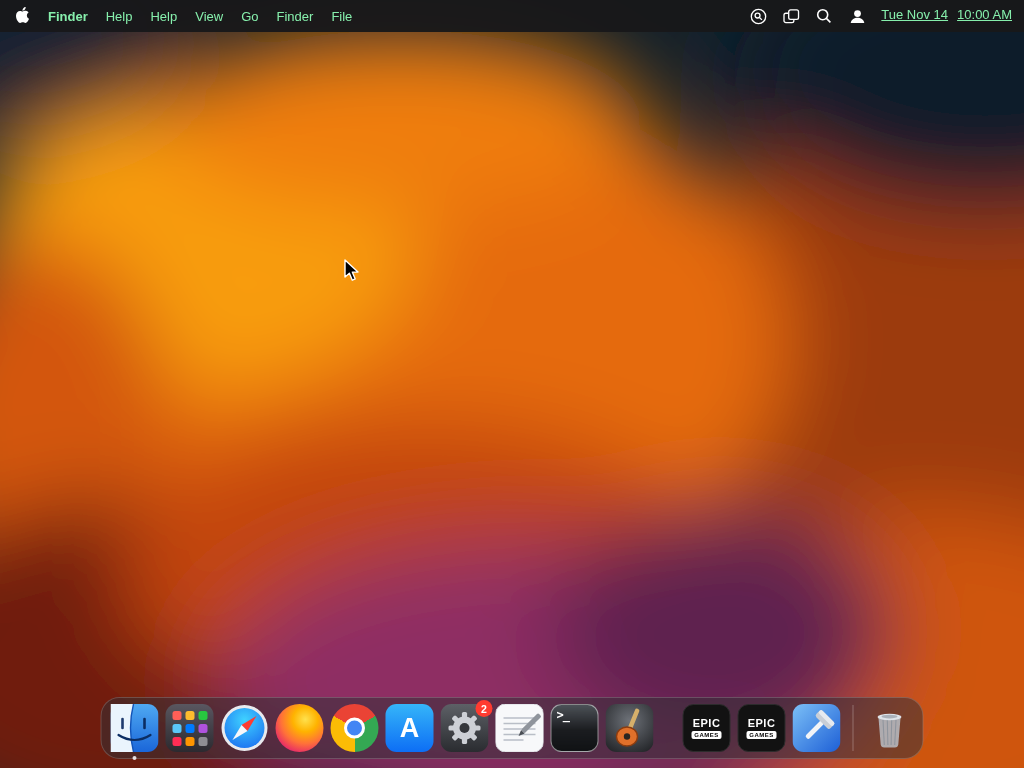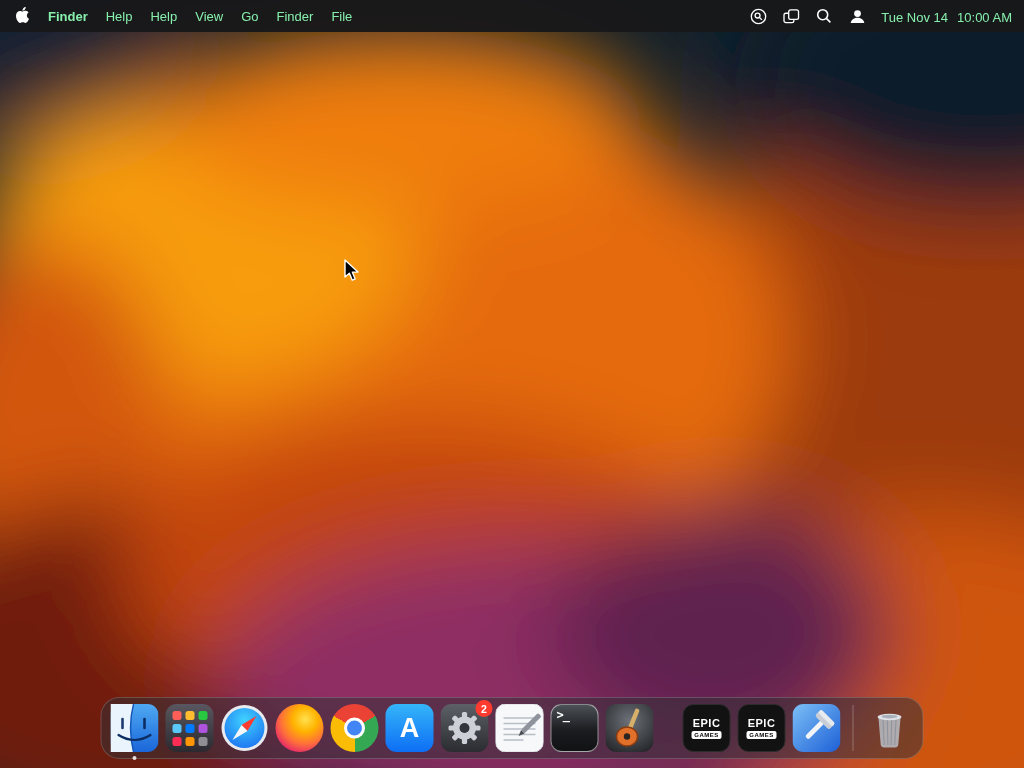--- a/index.html
+++ b/index.html
@@ -13,21 +13,21 @@
 
   
   .menubar { position:absolute; top:0; left:0; right:0; height:32px;
              background:rgba(24,24,26,0.96); color:#86efac; font-size:13px;
              display:flex; align-items:center; justify-content:space-between;
              padding:0 12px; z-index:30; }
   .mb-left { display:flex; align-items:center; }
   .mitem { padding:0 9px; height:24px; display:flex; align-items:center; border-radius:4px; cursor:default; }
   .mitem.apple { padding:0 10px 0 4px; }
   .appname { font-weight:bold; }
-  .mb-right { display:flex; align-items:flex-end; gap:15px; }
+  .mb-right { display:flex; align-items:flex-start; gap:15px;text-decoration:underline; }
   .status-icon { width:18px; height:18px; display:flex; align-items:center; justify-content:center; }
   .clock { display:flex; gap:9px; white-space:nowrap; }
 
   
   .dock { position:absolute; left:50%; transform:translateX(-50%); bottom:9px;
           height:62px; display:flex; align-items:center; gap:7px; padding:0 9px;
           background:rgba(48,48,54,0.52); border:1px solid rgba(255,255,255,0.18);
           border-radius:19px; z-index:20; }
   .dock-item { position:relative; width:48px; height:48px; flex:0 0 48px; }
   .dock-item svg { width:48px; height:48px; display:block; }

